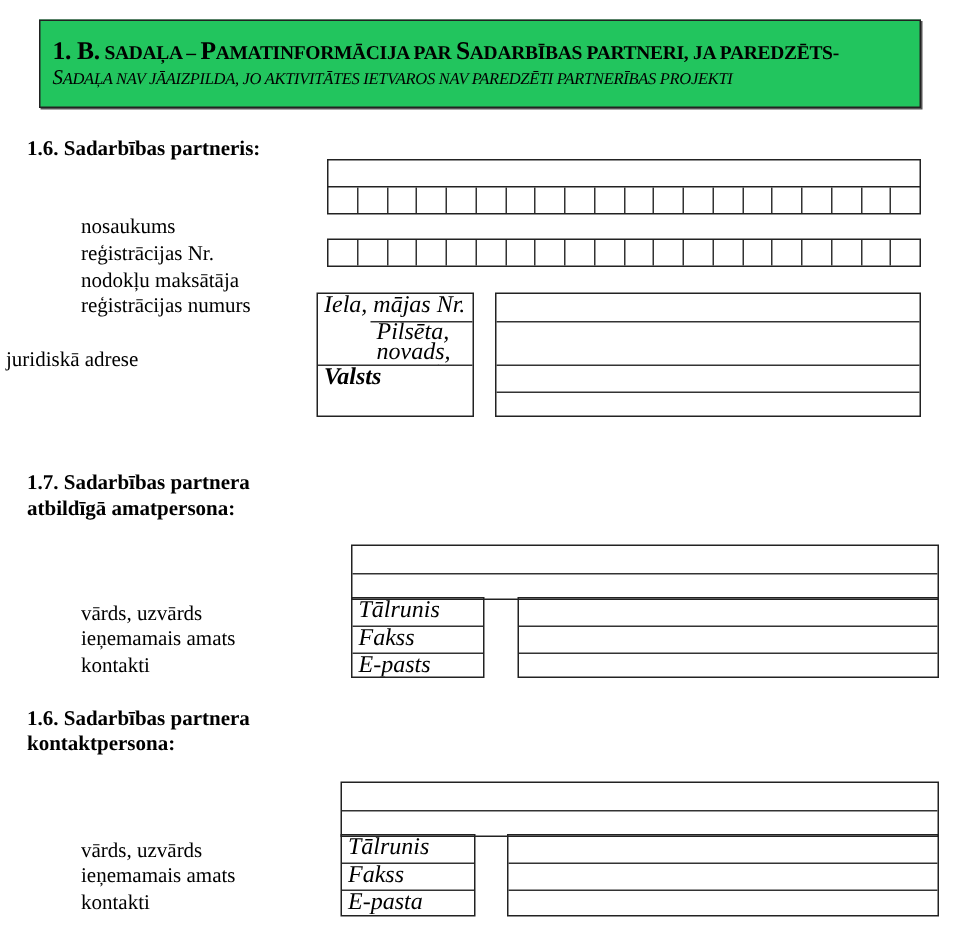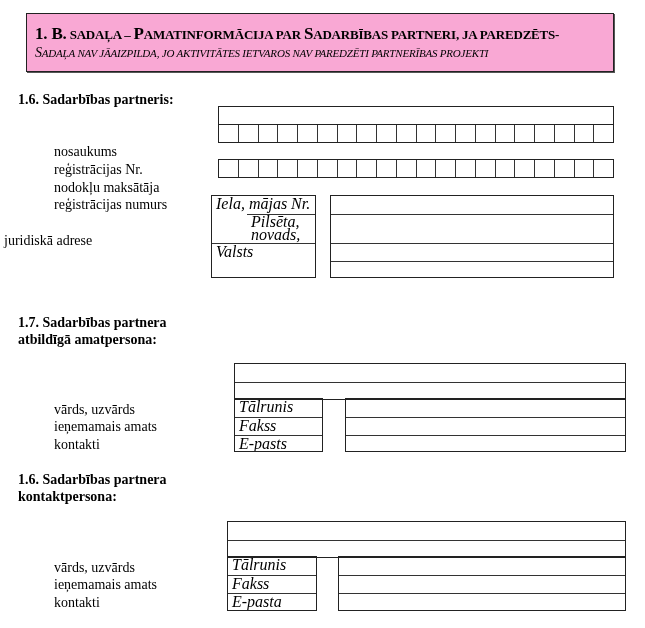--- a/index.html
+++ b/index.html
@@ -1,18 +1,18 @@
 <!DOCTYPE html>
 <html><head>
 <meta charset="utf-8">
 <style>
   html,body{margin:0;padding:0;background:#fff;}
   body{width:645px;height:628px;position:relative;overflow:hidden;font-family:"Liberation Serif",serif;color:#000;}
   .abs{position:absolute;}
-  .header{left:26px;top:13px;width:586px;height:57px;background:#f9a8d4;border:1.5px solid #222;box-shadow:1px 1px 0 #555;}
+  .header{left:26px;top:13px;width:586px;height:57px;background:#22c55e;border:1.5px solid #222;box-shadow:1px 1px 0 #555;}
   .h1{left:8px;top:10px;font-size:17px;font-weight:bold;white-space:nowrap;letter-spacing:-0.2px;}
   .h1 .sc{font-size:13px;}
   .h2{left:8px;top:31px;font-size:11px;font-style:italic;white-space:nowrap;letter-spacing:-0.2px;}
   .h2 .big{font-size:14px;}
   .sec{font-weight:bold;font-size:14px;line-height:17px;}
   .lbl{font-size:14px;line-height:17px;white-space:nowrap;margin-top:35px;}
   .box{border:1.5px solid #222;box-sizing:border-box;background:#fff;}
   .cellrow{display:flex;box-sizing:border-box;}
   .cellrow .c{flex:1;border-right:1.2px solid #333;box-sizing:border-box;}
   .cellrow .c:last-child{border-right:none;}
@@ -77,21 +77,21 @@
     <div class="c"></div>
     <div class="c"></div>
     <div class="c"></div>
     <div class="c"></div>
 </div>
 
 <div class="abs lbl" style="left:4px;top:197px;">juridiskā adrese</div>
 <div class="abs tbl" style="left:211px;top:195px;width:105px;height:83px;">
   <div class="r" style="height:18px;">Iela, mājas Nr.</div>
   <div class="r" style="height:29px;line-height:13px;margin-left:35px;">Pilsēta, novads, pagasts</div>
-  <div class="r" style="height:18px;">Valsts</div>
+  <div class="r" style="height:18px;font-weight:bold;">Valsts</div>
 </div>
 <div class="abs tbl" style="left:330px;top:195px;width:284px;height:83px;">
   <div class="r" style="height:18px;"></div>
   <div class="r" style="height:29px;"></div>
   <div class="r" style="height:18px;"></div>
   <div class="r" style="height:16px;"></div>
 </div>
 
 <div class="abs sec" style="left:18px;top:314px;">1.7. Sadarbības partnera</div>
 <div class="abs sec" style="left:18px;top:331px;">atbildīgā amatpersona:</div>

